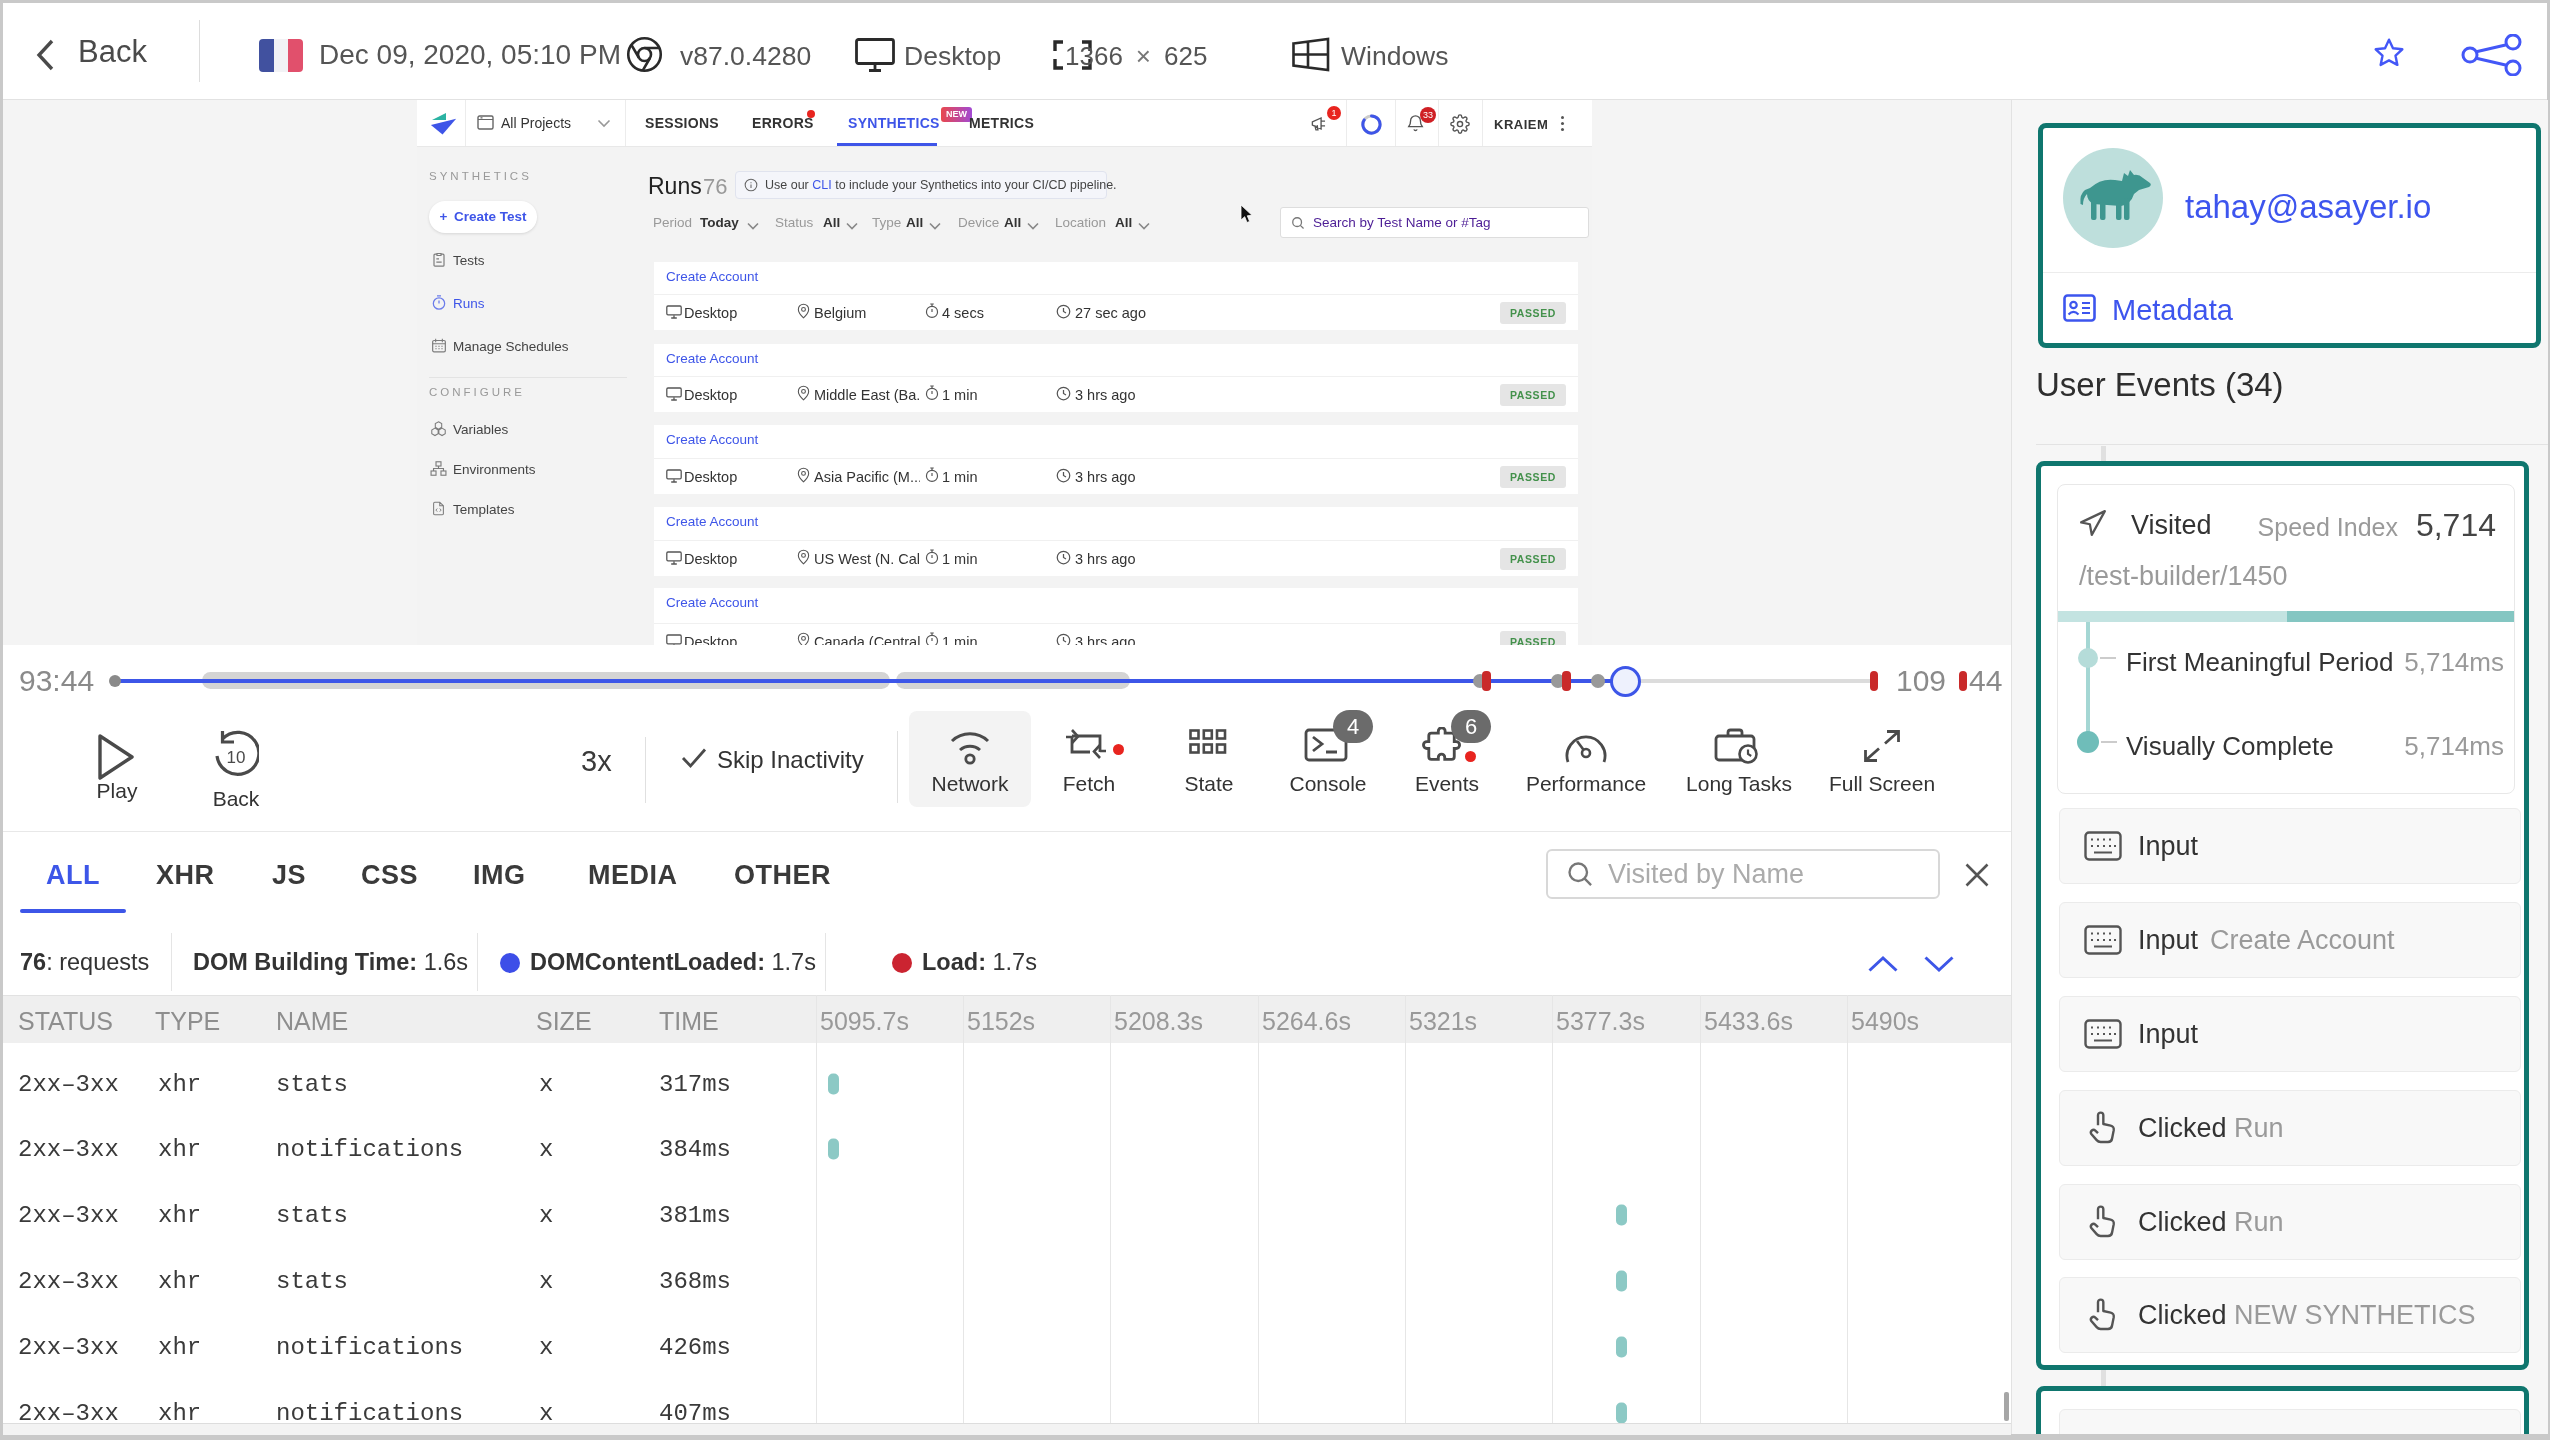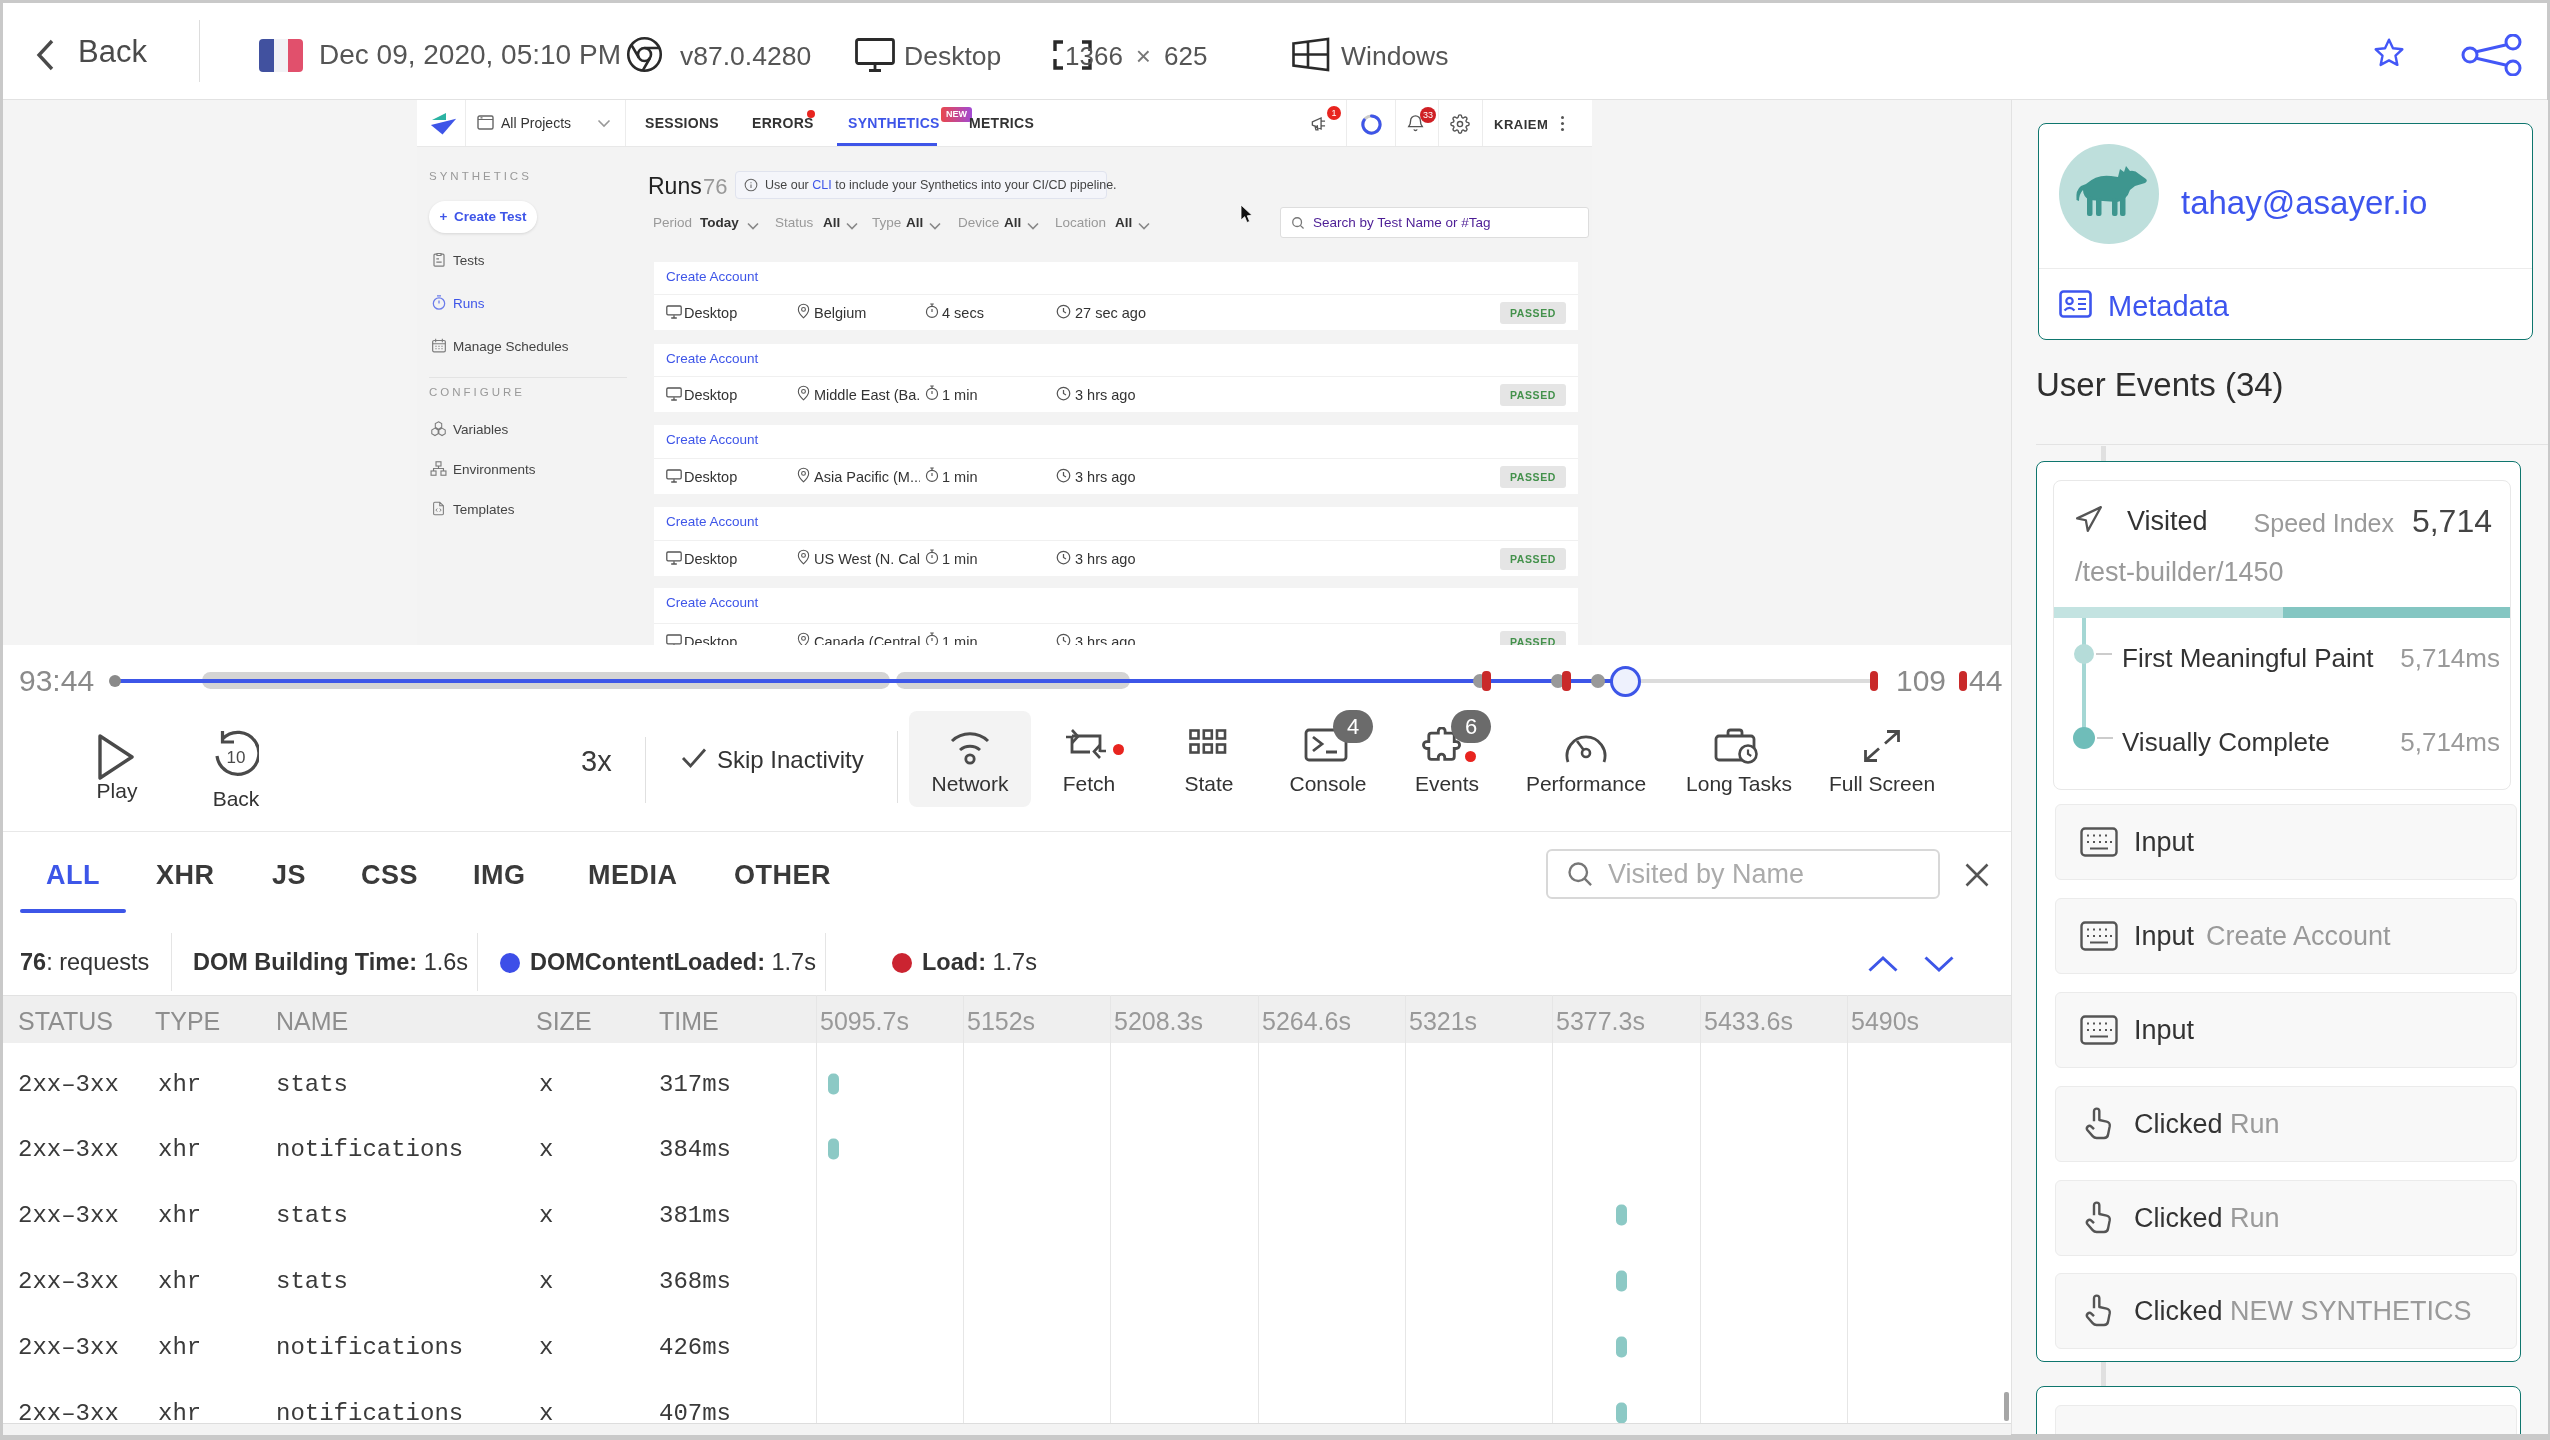--- a/index.html
+++ b/index.html
@@ -41,21 +41,21 @@
 #thead{left:3px;top:995px;width:2008px;height:47px;background:#efefef;border-top:1px solid #e2e2e2;border-bottom:1px solid #e2e2e2;overflow:hidden}
 .th{position:absolute;top:11px;font-size:25px;color:#8e8e8e;white-space:nowrap}
 #tbody{left:3px;top:1043px;width:2008px;height:380px;background:#fff;overflow:hidden}
 .gline{position:absolute;top:995px;height:428px;width:1px;background:#e6e6e6}
 .trow{position:absolute;left:0;width:2008px;height:67px;font-family:"Liberation Mono",monospace;font-size:24px;color:#3a3a3a}
 .td{position:absolute;top:50%;transform:translateY(-50%);white-space:nowrap}
 .bar{position:absolute;top:50%;transform:translateY(-50%);width:11px;height:21px;border-radius:5px;background:#8cc9c5}
 #bstrip{left:3px;top:1423px;width:2008px;height:11px;background:#f3f3f3;border-top:1px solid #ddd}
 
 #sidebar{left:2011px;top:100px;width:536px;height:1334px;background:#f6f6f6;border-left:1px solid #e2e2e2;overflow:hidden}
-.scard{position:absolute;background:#fff;border:1px solid #0f766e;border-radius:8px}
+.scard{position:absolute;background:#fff;border:5px solid #0f766e;border-radius:8px}
 .ecard{position:absolute;left:18px;width:460px;height:74px;background:#f8f8f8;border:1px solid #ebebeb;border-radius:6px}
 .etxt{position:absolute;top:22px;font-size:27px;color:#333}
 .etxt2{position:absolute;top:22px;font-size:27px;color:#9a9a9a}
 </style>
 </head>
 <body>
 <div id="page">
 <div id="topbar" class="abs">
   <svg class="abs" style="left:30px;top:35px" width="24" height="34" viewBox="0 0 24 34">
         <path d="M19 3 L6 17 L19 31" fill="none" stroke="#4a4a4a" stroke-width="3.4"></path>
@@ -595,21 +595,21 @@
           </svg>
       <div style="position:absolute;left:73px;top:25px;font-size:27px;color:#333">Visited</div>
       <div style="position:absolute;right:116px;top:28px;font-size:25px;color:#9a9a9a">Speed Index</div>
       <div style="position:absolute;right:18px;top:22px;font-size:32px;color:#444">5,714</div>
       <div style="position:absolute;left:21px;top:76px;font-size:27px;color:#9a9a9a">/test-builder/1450</div>
       <div style="position:absolute;left:0;top:126px;width:229px;height:11px;background:#c3e3e1"></div>
       <div style="position:absolute;left:229px;top:126px;width:227px;height:11px;background:#84c6c2"></div>
       <div style="position:absolute;left:28px;top:137px;width:4px;height:122px;background:#a5d7d4"></div>
       <div style="position:absolute;left:20px;top:163px;width:20px;height:20px;border-radius:50%;background:#b5dcd9"></div>
       <div style="position:absolute;left:42px;top:172px;width:16px;height:2px;background:#ccc"></div>
-      <div style="position:absolute;left:68px;top:162px;font-size:26px;color:#333">First Meaningful Paint</div>
+      <div style="position:absolute;left:68px;top:162px;font-size:26px;color:#333">First Meaningful Period</div>
       <div style="position:absolute;right:10px;top:162px;font-size:26px;color:#9a9a9a">5,714ms</div>
       <div style="position:absolute;left:19px;top:246px;width:22px;height:22px;border-radius:50%;background:#6fbdb9"></div>
       <div style="position:absolute;left:43px;top:256px;width:16px;height:2px;background:#ccc"></div>
       <div style="position:absolute;left:68px;top:246px;font-size:26px;color:#333">Visually Complete</div>
       <div style="position:absolute;right:10px;top:246px;font-size:26px;color:#9a9a9a">5,714ms</div>
     </div>
 
     <div class="ecard" style="top:342px">
       <svg style="position:absolute;left:24px;top:22px" width="38" height="30" viewBox="0 0 38 30">
             <rect x="1.5" y="1.5" width="35" height="27" rx="3.5" fill="none" stroke="#555" stroke-width="2.4"></rect>

